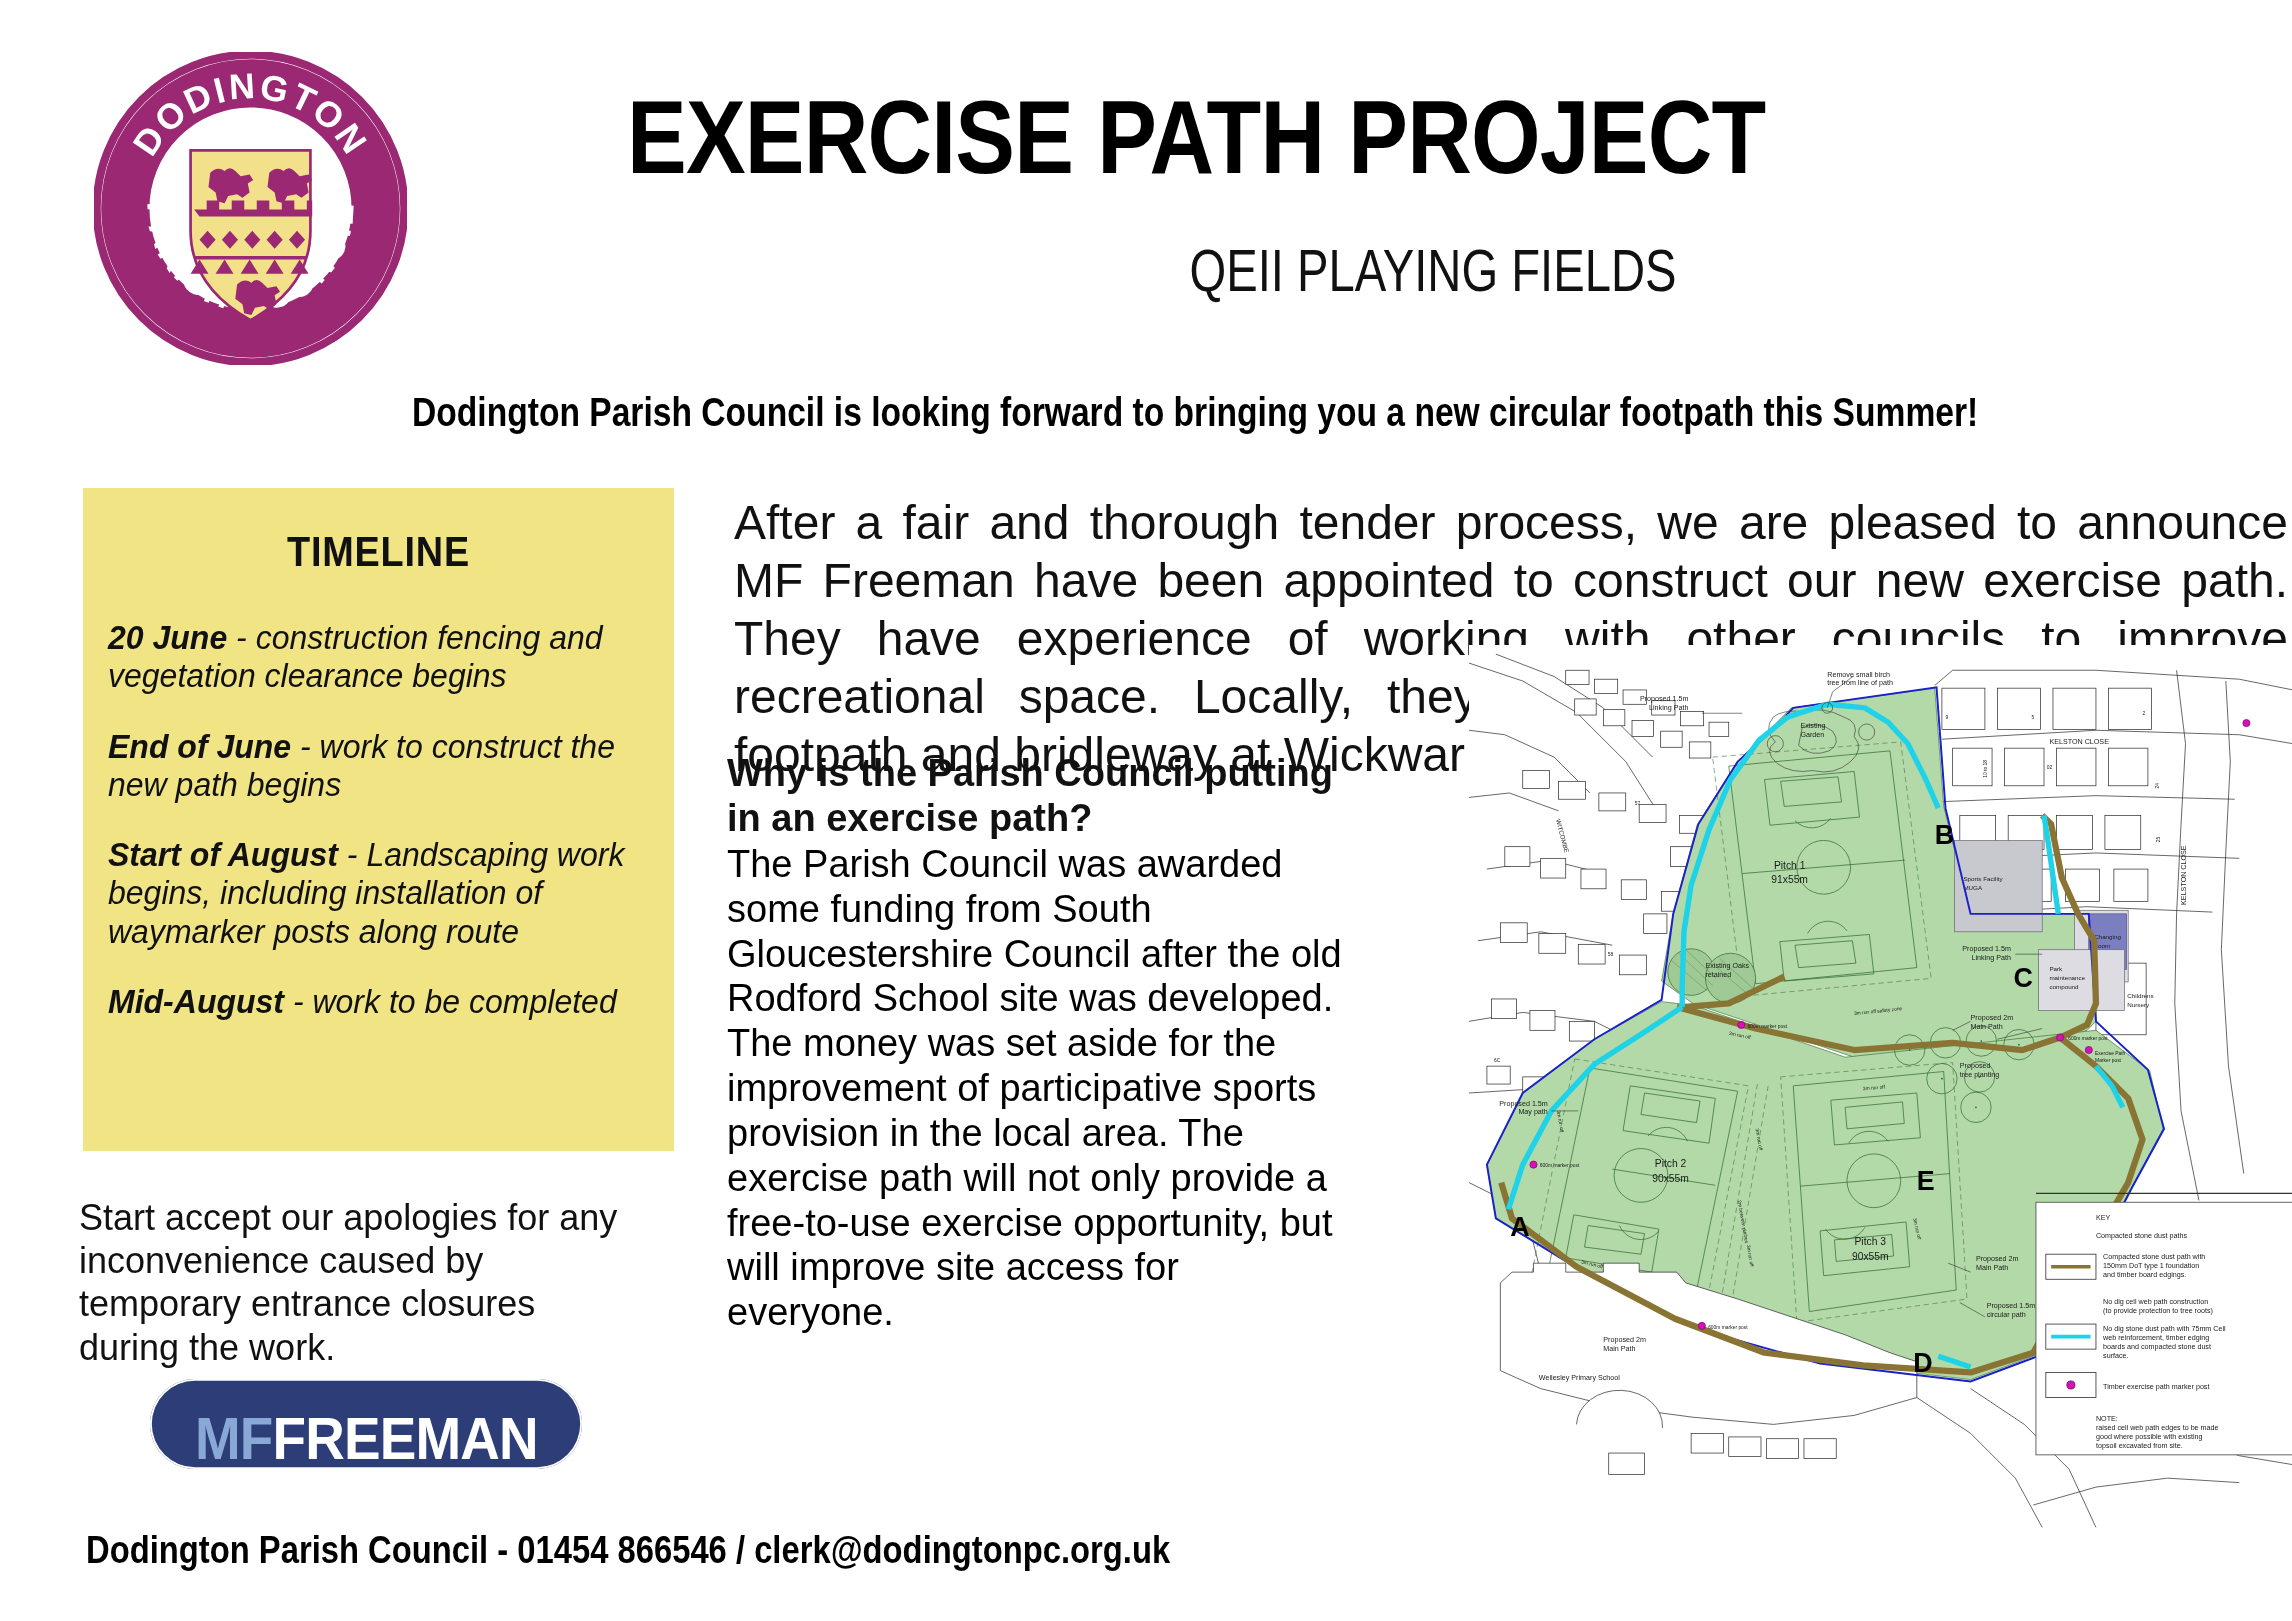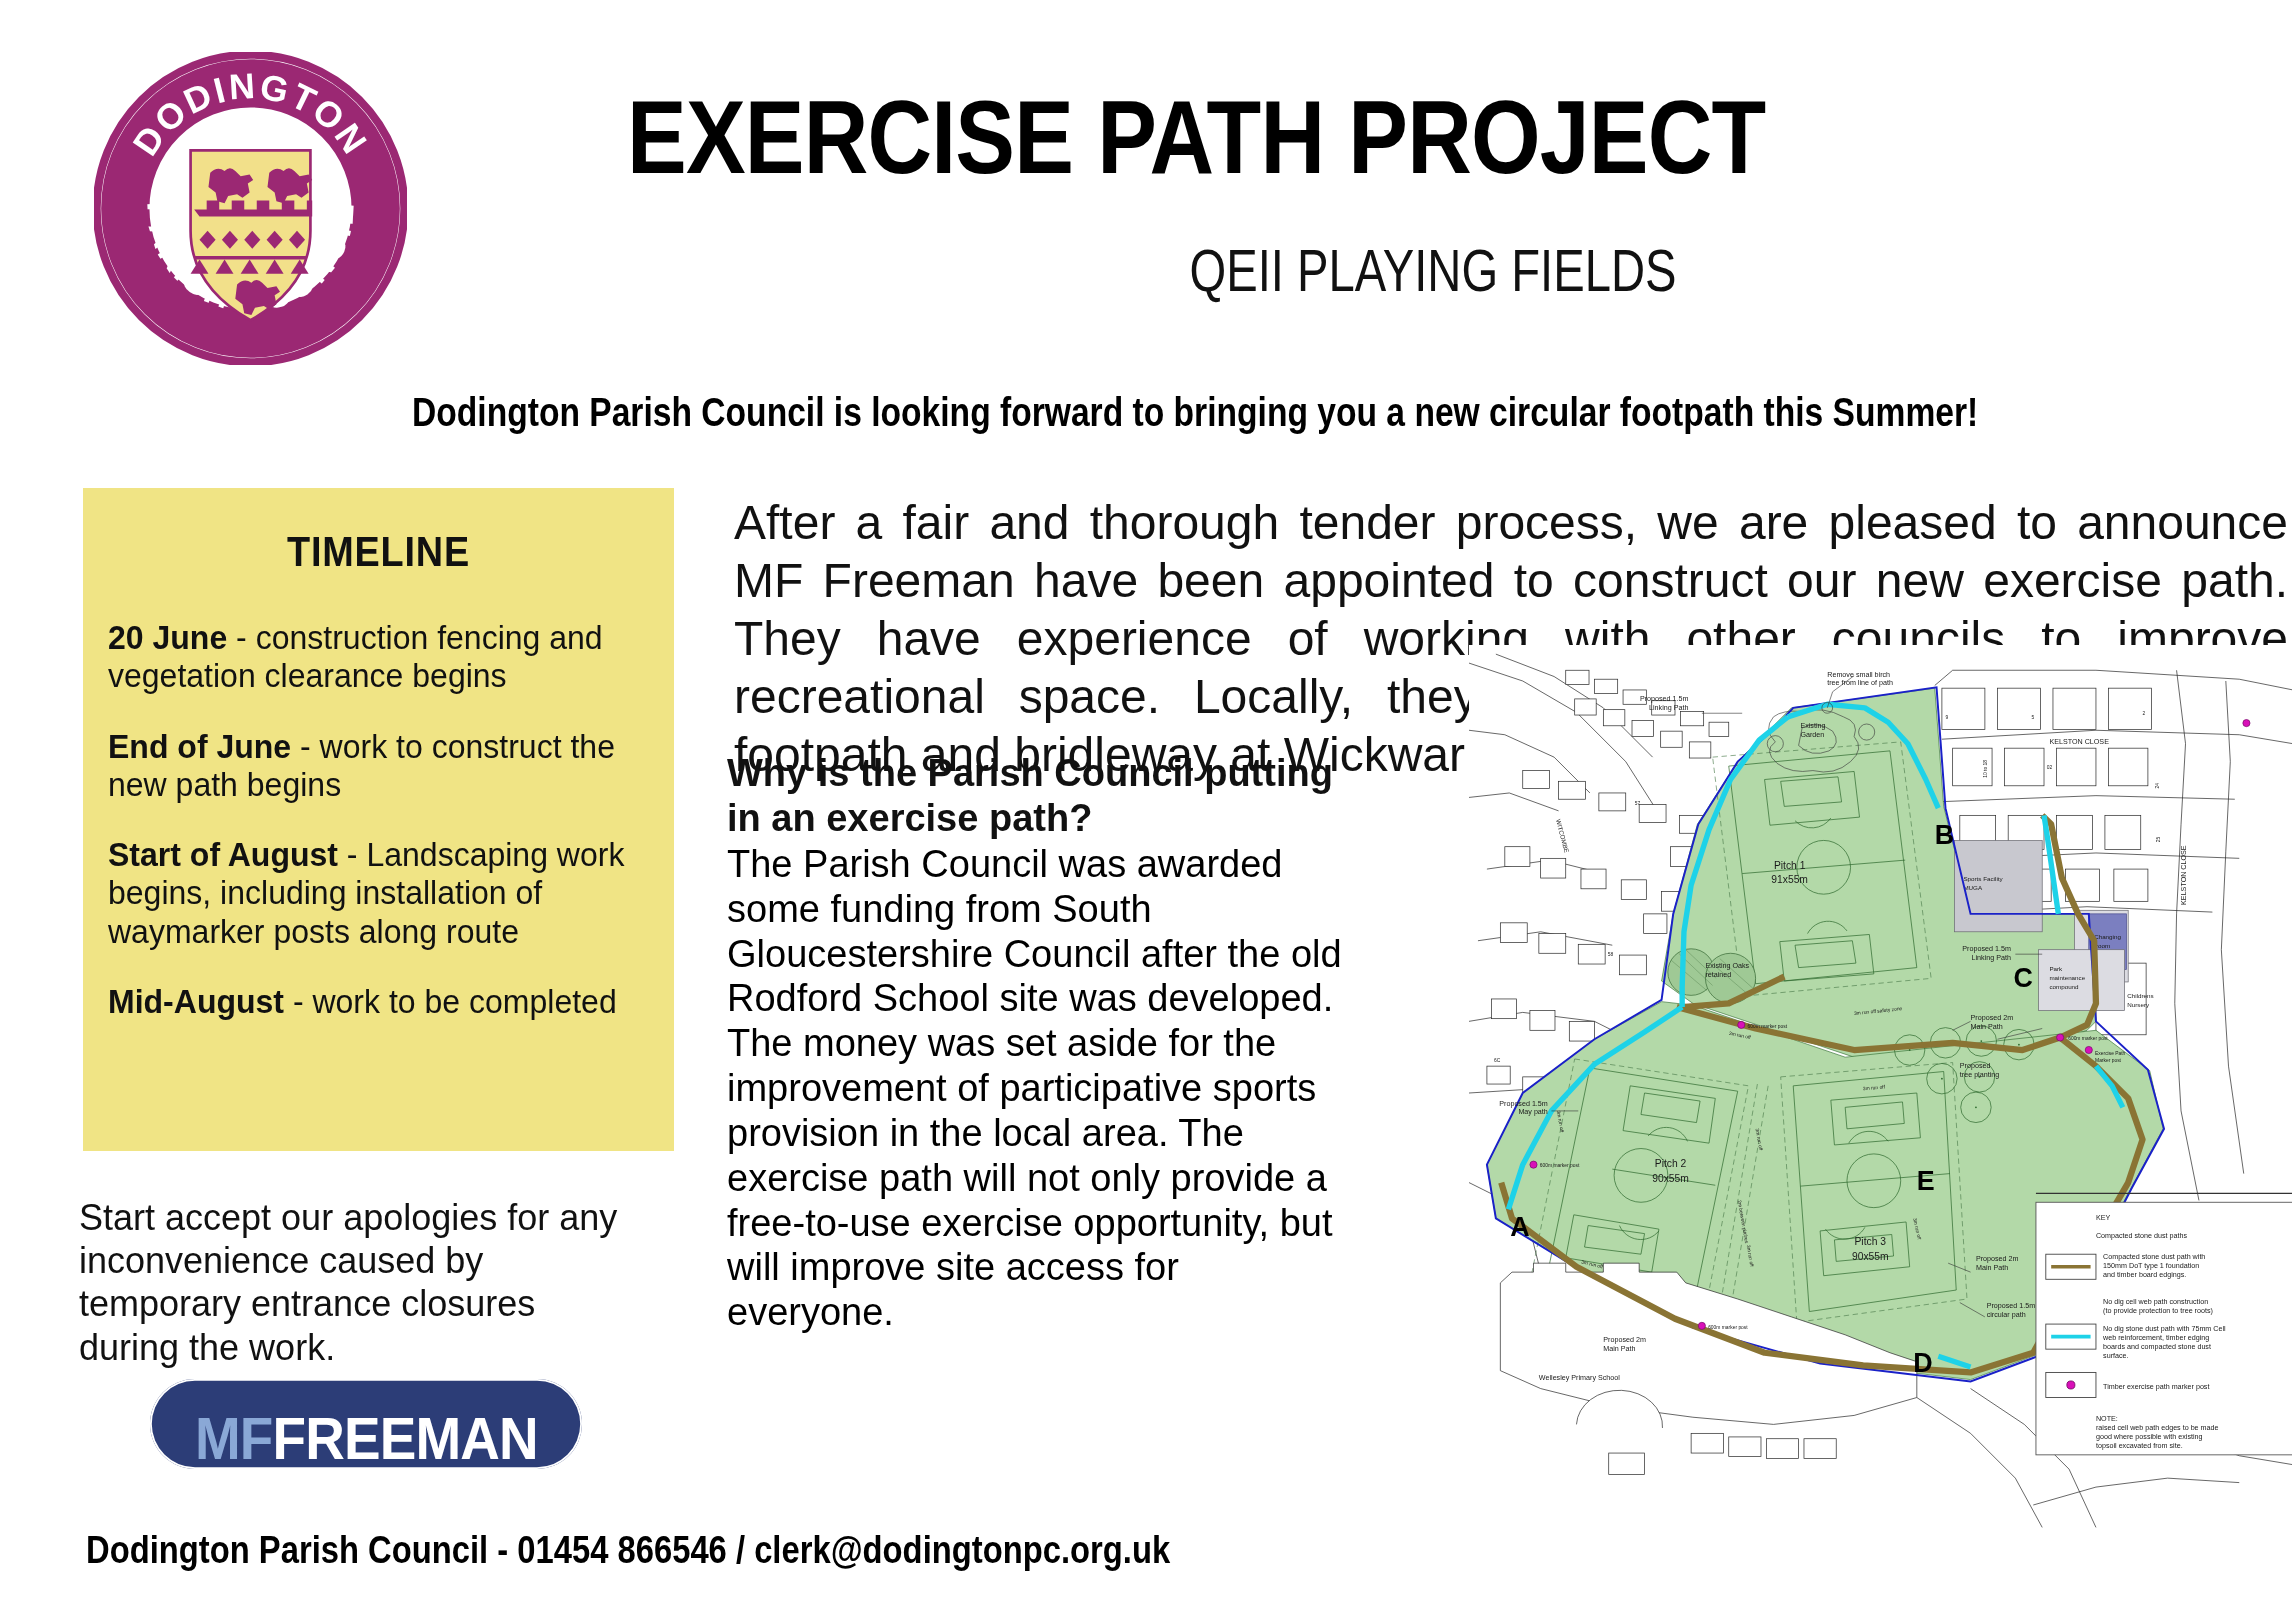--- a/index.html
+++ b/index.html
@@ -41,21 +41,21 @@
   .timeline-box{
     position:absolute;left:83px;top:488px;width:591px;height:663px;
     background:#f0e485;
   }
   .timeline-title{
     text-align:center;margin-top:39px;
     font-size:43px;font-weight:bold;letter-spacing:0.9px;
     transform:scaleX(0.88);
     color:#111;
   }
-  .tl-items{margin:43px 23px 16px 25px;}
+  .tl-items{margin:43px 23px 16px 25px;font-style:italic;}
   .tl-item{
     font-size:33px;line-height:1.16;color:#111;margin-bottom:32px;
     transform:scaleX(0.97);transform-origin:left top;
   }
   .tl-item b{font-weight:bold;}
 
   .apology{
     position:absolute;left:79px;top:1196px;width:555px;
     font-size:36px;line-height:1.2;color:#111;
   }

